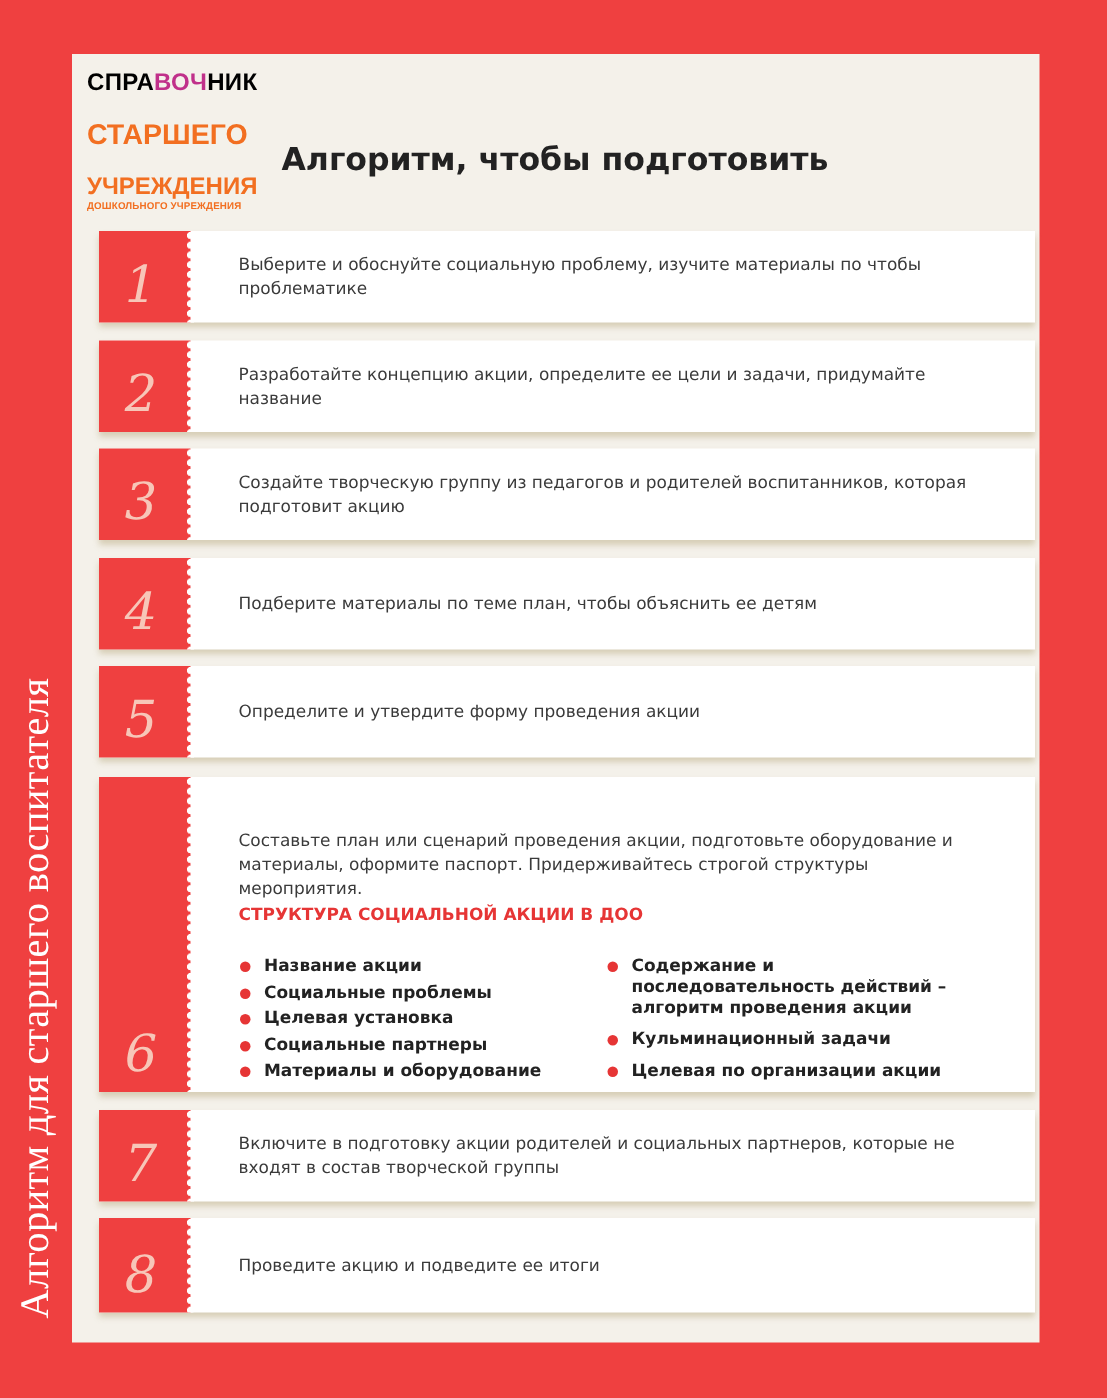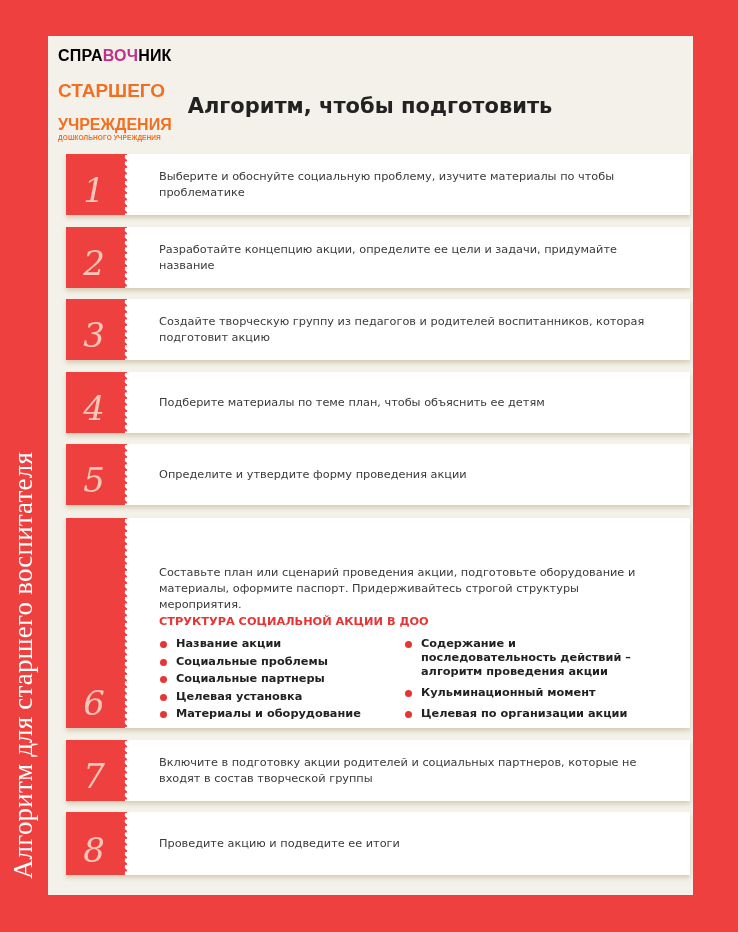--- a/index.html
+++ b/index.html
@@ -49,21 +49,21 @@
   }
   .card-body {
     position: absolute; left: 93px; right: 40px; top: 0; bottom: 0;
     display: flex; flex-direction: column; justify-content: center;
     font-size: 11.3px; line-height: 16px; color: #3a3a3a;
   }
   .card6 .card-body { justify-content: flex-end; padding-top: 20px; }
   .struct-title {
     margin-top: 2px; color: #e63535; font-weight: bold; font-size: 11.3px; line-height: 14px;
   }
-  .lists { display: flex; margin-top: 8px; }
+  .lists { display: flex; margin-top: 20px; }
   .col { list-style: none; margin: 0; padding: 0; }
   .col.left { width: 245px; }
   .col.right { width: 230px; }
   .col li {
     position: relative; padding-left: 17px; font-weight: bold; color: #222; font-size: 11.3px; line-height: 14px;
     margin-bottom: 3.5px;
   }
   .col.right li { margin-bottom: 7px; }
   .col li::before {
     content: ""; position: absolute; left: 1px; top: 4px; width: 7px; height: 7px; border-radius: 50%; background: #e63535;
@@ -138,27 +138,27 @@
   <div class="tab">
       <div class="num">6</div>
     </div>
   <div class="card-body">
     <div>Составьте план или сценарий проведения акции, подготовьте оборудование и материалы, оформите паспорт. Придерживайтесь строгой структуры мероприятия.</div>
     <div class="struct-title">СТРУКТУРА СОЦИАЛЬНОЙ АКЦИИ В ДОО</div>
     <div class="lists">
       <ul class="col left">
         <li>Название акции</li>
         <li>Социальные проблемы</li>
+        <li>Целевая установка</li>
         <li>Социальные партнеры</li>
-        <li>Целевая установка</li>
         <li>Материалы и оборудование</li>
       </ul>
       <ul class="col right">
         <li>Содержание и последовательность действий – алгоритм проведения акции</li>
-        <li>Кульминационный момент</li>
+        <li>Кульминационный задачи</li>
         <li>Целевая по организации акции</li>
       </ul>
     </div>
   </div>
 </div>
 
 <div class="card" style="top:740px;height:61px;">
   <div class="tab">
       <div class="num">7</div>
     </div>

